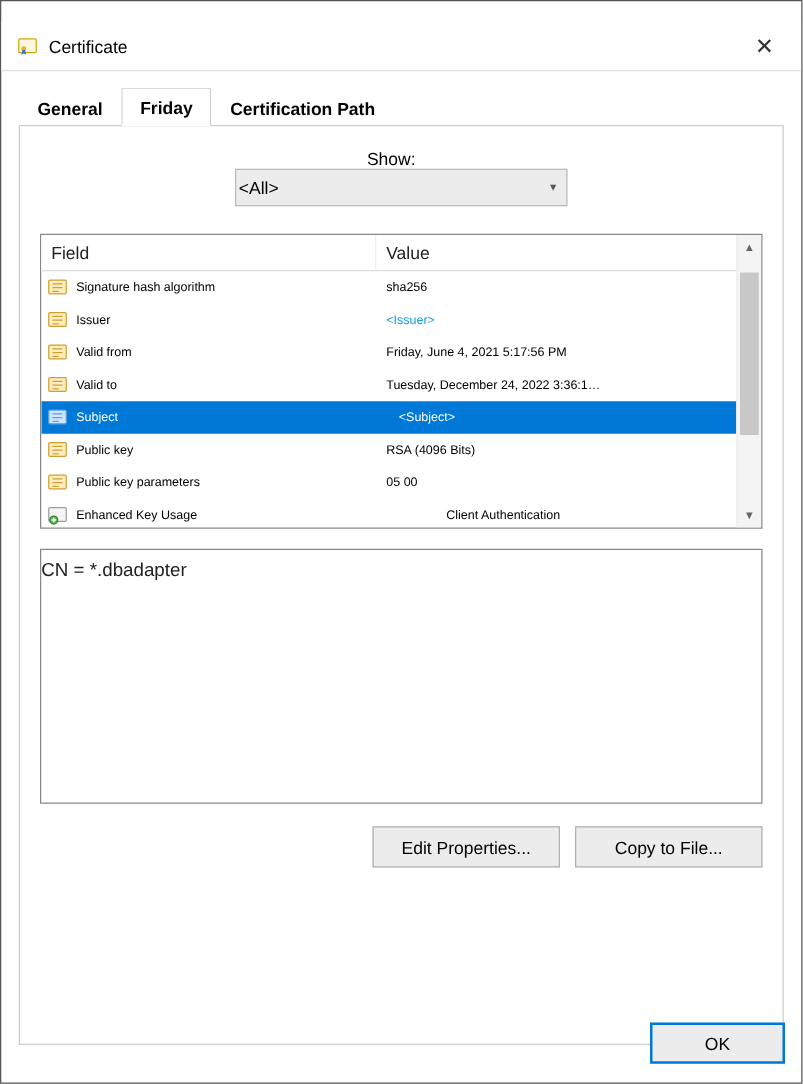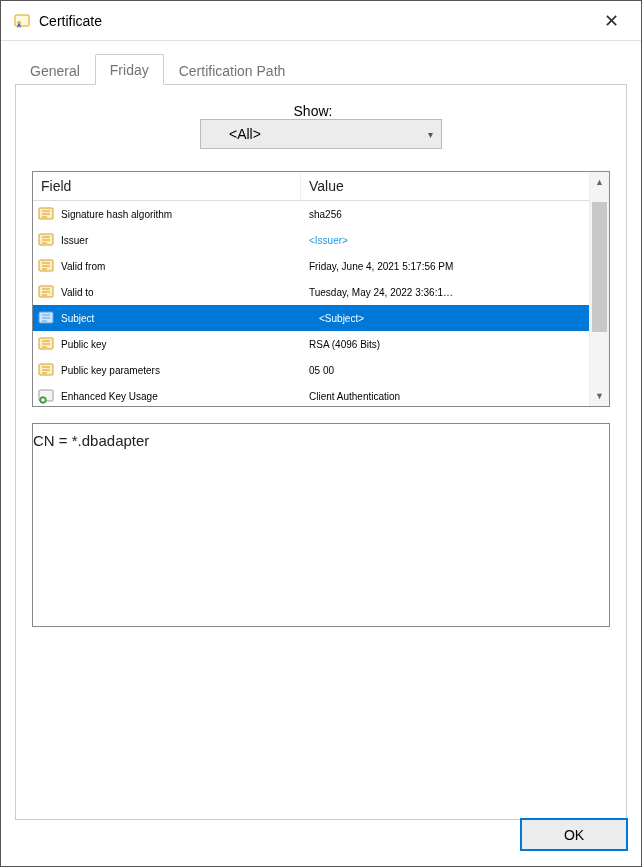--- a/index.html
+++ b/index.html
@@ -12,20 +12,21 @@
       overflow: hidden;
       border: 1px solid #555;
     }
     .titlebar {
       display: flex;
       align-items: center;
       padding: 8px 12px;
       height: 40px;
       background: #fff;
       border-bottom: 1px solid #e0e0e0;
+      margin-top: 16px;
     }
     .titlebar .cert-icon {
       width: 18px; height: 18px;
       margin-right: 8px;
       display: inline-flex;
       align-items: center;
       justify-content: center;
     }
     .titlebar .title-text {
       flex: 1;
@@ -44,26 +45,27 @@
     }
     .tabs {
       display: flex;
       align-items: flex-end;
       border-bottom: 1px solid #ccc;
       position: relative;
     }
     .tab {
       padding: 7px 14px 6px;
       font-size: 14px;
-      color: #737373;
+      color: #000000;
       border: 1px solid transparent;
       border-bottom: none;
       cursor: default;
       position: relative;
       bottom: -1px;
+      font-weight: bold;
     }
     .tab.active {
       background: #fff;
       border: 1px solid #ccc;
       border-bottom: 1px solid #fff;
       border-radius: 2px 2px 0 0;
     }
     .tabpanel {
       border: 1px solid #ccc;
       border-top: none;
@@ -76,27 +78,27 @@
       align-items: center;
       margin-bottom: 22px;
       flex-direction: column;
     }
     .show-label {
       font-size: 14px;
       margin-right: 16px;
     }
     .show-select {
       flex: 0 0 auto;
-      width: 242px;
+      width: 266px;
       height: 30px;
       border: 1px solid #bbb;
       background: #ececec;
       display: flex;
       align-items: center;
-      padding: 0 28px;
+      padding: 0 2px;
       font-size: 14px;
       position: relative;
     }
     .show-select .chev {
       position: absolute;
       right: 8px;
       top: 50%;
       transform: translateY(-50%);
       font-size: 10px;
       color: #555;
@@ -312,21 +314,21 @@
               <span class="ficon">
                 <svg width="18" height="16" viewBox="0 0 18 16">
                   <rect x="1" y="2" width="14" height="11" rx="1" fill="#ffedc2" stroke="#d0a030"></rect>
                   <line x1="4" y1="5" x2="12" y2="5" stroke="#d0a030" stroke-width="1"></line>
                   <line x1="4" y1="8" x2="12" y2="8" stroke="#d0a030" stroke-width="1"></line>
                   <line x1="4" y1="11" x2="9" y2="11" stroke="#d0a030" stroke-width="1"></line>
                 </svg>
               </span>
               <span>Valid to</span>
             </div>
-            <div class="cell-value"><span>Tuesday, May 24, 2022 3:36:1…</span></div>
+            <div class="cell-value"><span>Tuesday, December 24, 2022 3:36:1…</span></div>
           </div>
           <div class="row selected" style="padding-right: 20px;">
             <div class="cell-field">
               <span class="ficon">
                 <svg width="18" height="16" viewBox="0 0 18 16">
                   <rect x="1" y="2" width="14" height="11" rx="1" fill="#cfe6ff" stroke="#5aa0e0"></rect>
                   <line x1="4" y1="5" x2="12" y2="5" stroke="#5aa0e0" stroke-width="1"></line>
                   <line x1="4" y1="8" x2="12" y2="8" stroke="#5aa0e0" stroke-width="1"></line>
                   <line x1="4" y1="11" x2="9" y2="11" stroke="#5aa0e0" stroke-width="1"></line>
                 </svg>
@@ -356,21 +358,21 @@
                   <rect x="1" y="2" width="14" height="11" rx="1" fill="#ffedc2" stroke="#d0a030"></rect>
                   <line x1="4" y1="5" x2="12" y2="5" stroke="#d0a030" stroke-width="1"></line>
                   <line x1="4" y1="8" x2="12" y2="8" stroke="#d0a030" stroke-width="1"></line>
                   <line x1="4" y1="11" x2="9" y2="11" stroke="#d0a030" stroke-width="1"></line>
                 </svg>
               </span>
               <span>Public key parameters</span>
             </div>
             <div class="cell-value"><span>05 00</span></div>
           </div>
-          <div class="row" style="padding-right: 20px;">
+          <div class="row" style="padding-right: 20px; gap: 48px;">
             <div class="cell-field">
               <span class="ficon">
                 <svg width="18" height="16" viewBox="0 0 18 16">
                   <rect x="1" y="2" width="14" height="11" rx="1" fill="#f4f4f4" stroke="#9e9e9e"></rect>
                   <circle cx="5" cy="12" r="3.2" fill="#55b455" stroke="#2e8a2e"></circle>
                   <path d="M5 10.2 L5 13.8 M3.2 12 L6.8 12" stroke="#fff" stroke-width="1.3"></path>
                 </svg>
               </span>
               <span>Enhanced Key Usage</span>
             </div>
@@ -383,18 +385,22 @@
           <div class="sb-thumb"></div>
         </div>
         <div class="sb-btn">▼</div>
       </div>
     </div>
 
     <div class="detail-box">
       <span>CN = *.dbadapter</span>
     </div>
 
+    <div class="btn-row">
+      <div class="btn">Edit Properties...</div>
+      <div class="btn">Copy to File...</div>
+    </div>
   </div>
 </div>
 
 <div class="ok-row">
   <div class="ok-btn">OK</div>
 </div>
 
 </body></html>

